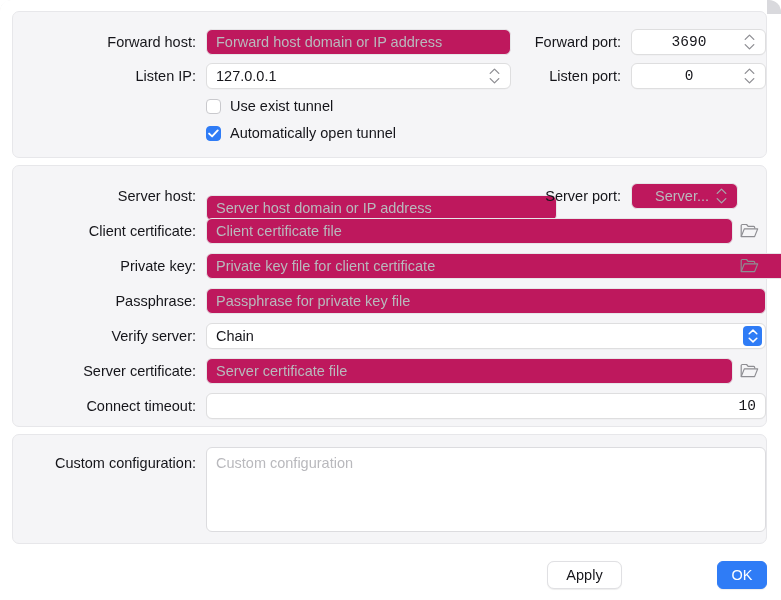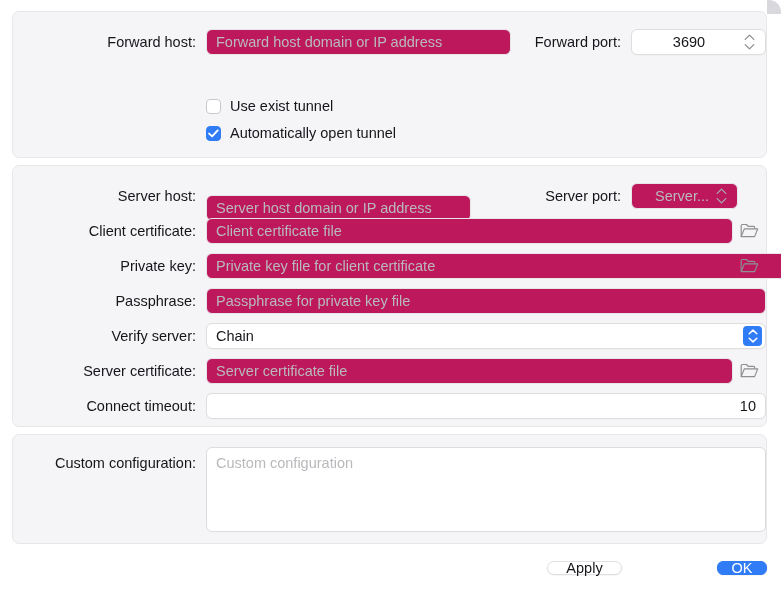--- a/index.html
+++ b/index.html
@@ -110,20 +110,21 @@
     text-overflow: ellipsis;
   }
   .val {
     color: #15151a;
     font-size: 14.5px;
     white-space: nowrap;
   }
   .val.right {
     margin-left: auto;
     text-align: right;
+    font-family: Liberation Mono, monospace;
   }
 
   
   .stepper {
     margin-left: auto;
     width: 13px;
     height: 20px;
     flex: 0 0 auto;
     display: flex;
     flex-direction: column;
@@ -200,21 +201,21 @@
     padding: 7px 9px;
     font-size: 14.5px;
     color: #b9b9bd;
     overflow: hidden;
   }
 
   
   .btn {
     position: absolute;
     box-sizing: border-box;
-    height: 14px;
+    height: 28px;
     border-radius: 7px;
     display: flex;
     align-items: center;
     justify-content: center;
     font-size: 14.5px;
     background: #ffffff;
     border: 1px solid #e0e0e3;
     color: #15151a;
     box-shadow: 0 0.5px 1px rgba(0,0,0,0.07);
     white-space: nowrap;
@@ -247,41 +248,67 @@
           <svg width="11" height="7" viewBox="0 0 11 7">
                 <path d="M1.2 5.4 L5.5 1.1 L9.8 5.4" fill="none" stroke="#8e8e93" stroke-width="1.3" stroke-linecap="round" stroke-linejoin="round"></path>
               </svg>
           <svg width="11" height="7" viewBox="0 0 11 7">
                 <path d="M1.2 1.6 L5.5 5.9 L9.8 1.6" fill="none" stroke="#8e8e93" stroke-width="1.3" stroke-linecap="round" stroke-linejoin="round"></path>
               </svg>
         </span>
       </div>
     </div>
 
+    <div class="row" style="top:50px;">
+      <div class="lbl-col">Listen IP:</div>
+      <div class="field" style="left:193px; width:305px;">
+        <span class="val">127.0.0.1</span>
+        <span class="stepper">
+          <svg width="11" height="7" viewBox="0 0 11 7">
+                <path d="M1.2 5.4 L5.5 1.1 L9.8 5.4" fill="none" stroke="#8e8e93" stroke-width="1.3" stroke-linecap="round" stroke-linejoin="round"></path>
+              </svg>
+          <svg width="11" height="7" viewBox="0 0 11 7">
+                <path d="M1.2 1.6 L5.5 5.9 L9.8 1.6" fill="none" stroke="#8e8e93" stroke-width="1.3" stroke-linecap="round" stroke-linejoin="round"></path>
+              </svg>
+        </span>
+      </div>
+      <div class="lbl-col" style="left:498px; width:110px;">Listen port:</div>
+      <div class="field" style="left:618px; width:135px;">
+        <span class="val right">0</span>
+        <span class="stepper">
+          <svg width="11" height="7" viewBox="0 0 11 7">
+                <path d="M1.2 5.4 L5.5 1.1 L9.8 5.4" fill="none" stroke="#8e8e93" stroke-width="1.3" stroke-linecap="round" stroke-linejoin="round"></path>
+              </svg>
+          <svg width="11" height="7" viewBox="0 0 11 7">
+                <path d="M1.2 1.6 L5.5 5.9 L9.8 1.6" fill="none" stroke="#8e8e93" stroke-width="1.3" stroke-linecap="round" stroke-linejoin="round"></path>
+              </svg>
+        </span>
+      </div>
+    </div>
 
     <div class="check-row" style="left:193px; top:86px;">
       <span class="box"></span>
       <span class="check-label">Use exist tunnel</span>
     </div>
 
     <div class="check-row" style="left:193px; top:113px;">
       <span class="box on">
         <svg width="11" height="9" viewBox="0 0 11 9">
               <path d="M1.1 4.6 L4.1 7.4 L9.7 1.4" fill="none" stroke="#ffffff" stroke-width="1.9" stroke-linecap="round" stroke-linejoin="round"></path>
             </svg>
       </span>
       <span class="check-label">Automatically open tunnel</span>
     </div>
   </div>
 
   <div class="panel" id="panel-server">
 
     <div class="row" style="top:16px;">
       <div class="lbl-col">Server host:</div>
-      <div class="field empty" style="left:193px; width:265px;margin-top:24px;">
+      <div class="field empty" style="left:193px; width:351px;margin-top:24px;">
         <span class="ph">Server host domain or IP address</span>
       </div>
       <div class="lbl-col" style="left:498px; width:110px;">Server port:</div>
       <div class="field empty" style="left:618px; width:107px;">
         <span class="ph right" style="margin-left:auto; text-align:right;">Server...</span>
         <span class="stepper" style="margin-left:0;">
           <svg width="11" height="7" viewBox="0 0 11 7">
                 <path d="M1.2 5.4 L5.5 1.1 L9.8 5.4" fill="none" stroke="#a8a8ad" stroke-width="1.3" stroke-linecap="round" stroke-linejoin="round"></path>
               </svg>
           <svg width="11" height="7" viewBox="0 0 11 7">

